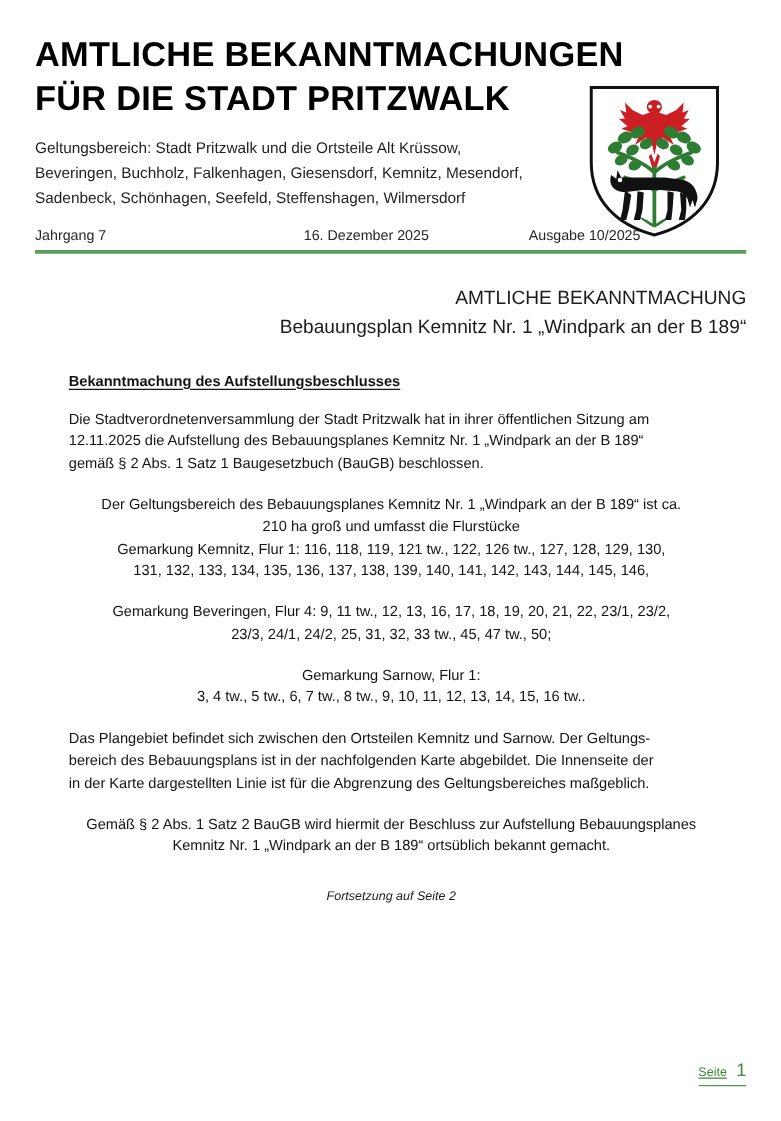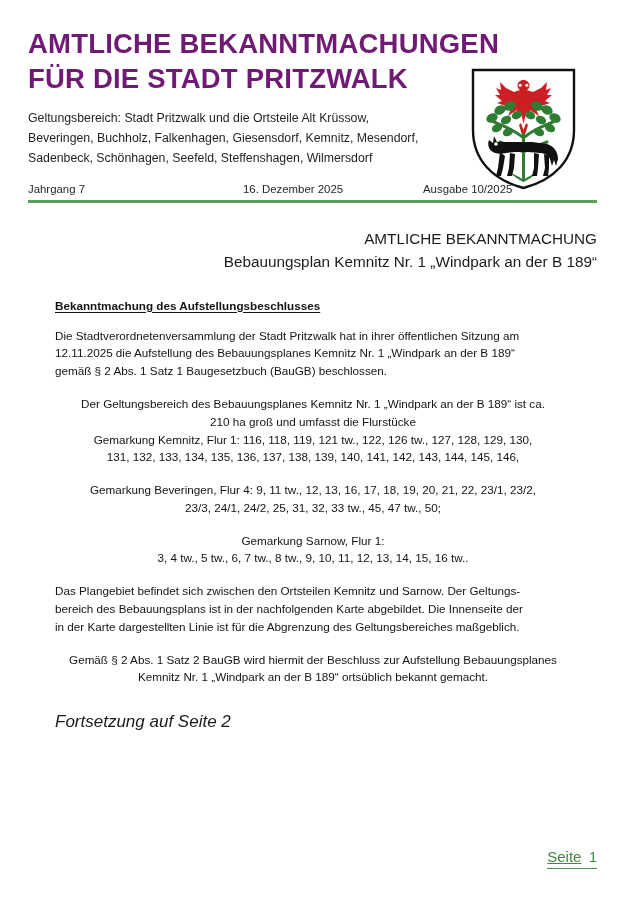--- a/index.html
+++ b/index.html
@@ -27,21 +27,21 @@
   
   .masthead {
     position: relative;
     padding-top: 26px;
   }
   .masthead-title {
     font-size: 27.5px;
     font-weight: bold;
     letter-spacing: 0.2px;
     line-height: 1.28;
-    color: #701a75;
+    color: #000000;
     max-width: 455px;
   }
   .masthead-title .line {
     display: block;
     white-space: nowrap;
   }
 
   .scope-block {
     margin-top: 13px;
     max-width: 450px;
@@ -120,42 +120,42 @@
     color: #141414;
   }
   p.para.nojust {
     text-align: center;
   }
   p.para .line {
     display: block;
   }
   .continuation {
     margin-top: 26px;
-    font-size: 17px;
+    font-size: 10px;
     font-style: italic;
-    text-align: left;
+    text-align: center;
     color: #1a1a1a;
   }
 
   
   .footer {
     position: absolute;
     right: 28px;
     bottom: 28px;
     text-align: right;
   }
   .footer-inner {
     display: inline-block;
     border-bottom: 1.6px solid #4e9a4e;
     padding-bottom: 2px;
     color: #3d8b3d;
     white-space: nowrap;
   }
   .footer-label {
-    font-size: 15px;
+    font-size: 10px;
     vertical-align: baseline;
     text-decoration: underline;
   }
   .footer-number {
     font-size: 14.5px;
     vertical-align: baseline;
     margin-left: 3px;
   }
 </style>
 </head>

